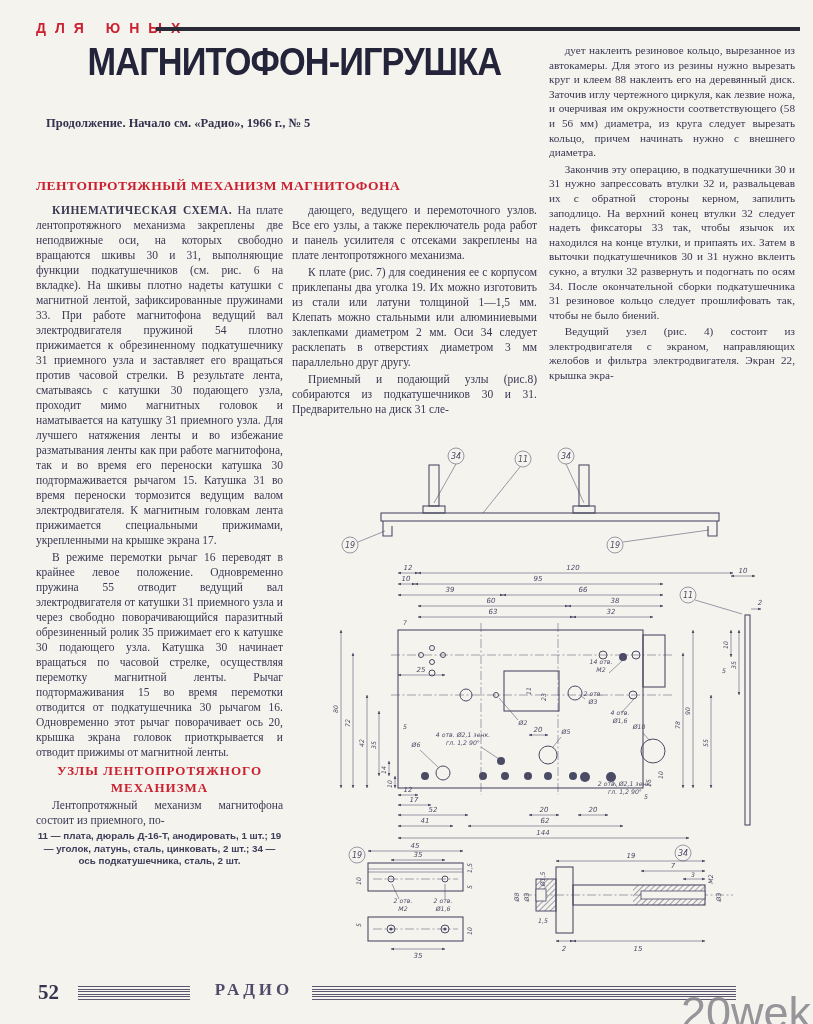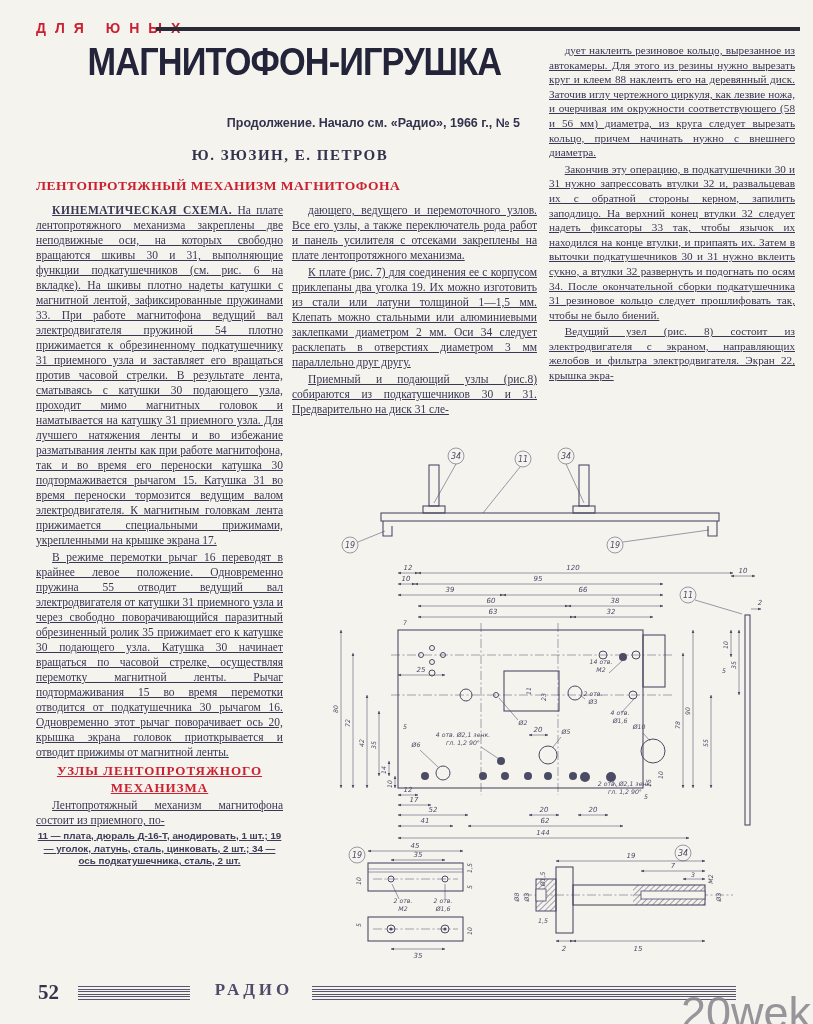--- a/index.html
+++ b/index.html
@@ -23,34 +23,34 @@
     font-size:14px;color:var(--red);letter-spacing:9px;white-space:nowrap;
   }
   .kicker-rule{position:absolute;left:156px;top:27px;width:644px;height:4px;background:#2b2b38;}
   .title{
     position:absolute;left:60px;top:40px;width:460px;text-align:center;
     font-family:"Liberation Sans",sans-serif;font-weight:bold;
     font-size:39px;color:var(--ink-strong);letter-spacing:-1px;
     transform:scaleX(.88);transform-origin:center;white-space:nowrap;
   }
   .subtitle{
-    position:absolute;left:60px;top:116px;width:460px;text-align:right;
-    font-family:Liberation Sans, sans-serif;font-weight:bold;font-size:12.5px;color:#33334e;
+    position:absolute;left:46px;top:116px;width:460px;text-align:left;
+    font-family:Liberation Serif, serif;font-weight:bold;font-size:12.5px;color:#33334e;
   }
   .authors{
     position:absolute;left:60px;top:147px;width:460px;text-align:center;
     font-size:15px;font-weight:bold;letter-spacing:1.5px;color:#33334e;
   }
   .section-heading{
     position:absolute;left:36px;top:178px;width:500px;
     font-weight:bold;font-size:13.5px;color:var(--red);letter-spacing:.5px;
   }
   
   .col{position:absolute;text-align:justify;}
-  .col p{margin:0 0 2px 0;text-indent:1.4em;text-decoration:underline;}
+  .col p{margin:0 0 2px 0;text-indent:1.4em;}
   .col .lead{font-weight:bold;letter-spacing:.5px;}
   .col1{left:36px;top:203px;width:247px;font-size:11.5px;line-height:15px;}
   .col2{left:292px;top:203px;width:245px;font-size:11.5px;line-height:15px;}
   .col3{left:549px;top:43px;width:246px;font-size:11.2px;line-height:14.6px;}
   .col-heading{
     margin:14px 0 8px 0;text-align:center;text-indent:0!important;
     font-weight:bold;color:var(--red);font-size:13px;letter-spacing:1px;line-height:17px;
   }
   .fig-caption{
     margin-top:10px;text-align:center;text-indent:0!important;
@@ -102,41 +102,40 @@
 </style>
 </head>
 <body>
 
 <div class="page">
 
   <div class="kicker">ДЛЯ ЮНЫХ</div>
   <div class="kicker-rule"></div>
   <div class="title">МАГНИТОФОН-ИГРУШКА</div>
   <div class="subtitle">Продолжение. Начало см. «Радио», 1966 г., № 5</div>
-  <div class="authors">Ю. ЗЮЗИН, Е. ПЕТРОВ</div>
   <div class="section-heading">ЛЕНТОПРОТЯЖНЫЙ МЕХАНИЗМ МАГНИТОФОНА</div>
 
   <div class="col col1">
     <p><span class="lead">КИНЕМАТИЧЕСКАЯ СХЕМА.</span> <span>На плате лентопротяжного механизма закреплены две неподвижные оси, на которых свободно вращаются шкивы 30 и 31, выполняющие функции подкатушечников (см. рис. 6 на вкладке). На шкивы плотно надеты катушки с магнитной лентой, зафиксированные пружинами 33. При работе магнитофона ведущий вал электродвигателя пружиной 54 плотно прижимается к обрезиненному подкатушечнику 31 приемного узла и заставляет его вращаться против часовой стрелки. В результате лента, сматываясь с катушки 30 подающего узла, проходит мимо магнитных головок и наматывается на катушку 31 приемного узла. Для лучшего натяжения ленты и во избежание разматывания ленты как при работе магнитофона, так и во время его переноски катушка 30 подтормаживается рычагом 15. Катушка 31 во время переноски тормозится ведущим валом электродвигателя. К магнитным головкам лента прижимается специальными прижимами, укрепленными на крышке экрана 17.</span></p>
     <p>В режиме перемотки рычаг 16 переводят в крайнее левое положение. Одновременно пружина 55 отводит ведущий вал электродвигателя от катушки 31 приемного узла и через свободно поворачивающийся паразитный обрезиненный ролик 35 прижимает его к катушке 30 подающего узла. Катушка 30 начинает вращаться по часовой стрелке, осуществляя перемотку магнитной ленты. Рычаг подтормаживания 15 во время перемотки отводится от подкатушечника 30 рычагом 16. Одновременно этот рычаг поворачивает ось 20, крышка экрана головок приоткрывается и отводит прижимы от магнитной ленты.</p>
     <p class="col-heading">УЗЛЫ ЛЕНТОПРОТЯЖНОГО МЕХАНИЗМА</p>
     <p>Лентопротяжный механизм магнитофона состоит из приемного, по-</p>
     <p class="fig-note">11 — плата, дюраль Д-16-Т, анодировать, 1 шт.; 19 — уголок, латунь, сталь, цинковать, 2 шт.; 34 — ось подкатушечника, сталь, 2 шт.</p>
   </div>
 
   <div class="col col2">
     <p>дающего, ведущего и перемоточного узлов. Все его узлы, а также переключатель рода работ и панель усилителя с отсеками закреплены на плате лентопротяжного механизма.</p>
     <p>К плате (рис. 7) для соединения ее с корпусом приклепаны два уголка 19. Их можно изготовить из стали или латуни толщиной 1—1,5 мм. Клепать можно стальными или алюминиевыми заклепками диаметром 2 мм. Оси 34 следует расклепать в отверстиях диаметром 3 мм параллельно друг другу.</p>
     <p>Приемный и подающий узлы (рис.8) собираются из подкатушечников 30 и 31. Предварительно на диск 31 сле-</p>
   </div>
 
   <div class="col col3">
     <p>дует наклеить резиновое кольцо, вырезанное из автокамеры. Для этого из резины нужно вырезать круг и клеем 88 наклеить его на деревянный диск. Заточив иглу чертежного циркуля, как лезвие ножа, и очерчивая им окружности соответствующего (58 и 56 мм) диаметра, из круга следует вырезать кольцо, причем начинать нужно с внешнего диаметра.</p>
     <p>Закончив эту операцию, в подкатушечники 30 и 31 нужно запрессовать втулки 32 и, развальцевав их с обратной стороны керном, запилить заподлицо. На верхний конец втулки 32 следует надеть фиксаторы 33 так, чтобы язычок их находился на конце втулки, и припаять их. Затем в выточки подкатушечников 30 и 31 нужно вклеить сукно, а втулки 32 развернуть и подогнать по осям 34. После окончательной сборки подкатушечника 31 резиновое кольцо следует прошлифовать так, чтобы не было биений.</p>
-    <p>Ведущий узел (рис. 8) состоит из электродвигателя с экраном, направляющих желобов и фильтра электродвигателя. Экран 22, крышка экра-</p>
+    <p>Ведущий узел (рис. 4) состоит из электродвигателя с экраном, направляющих желобов и фильтра электродвигателя. Экран 22, крышка экра-</p>
   </div>
 
   <div class="figure">
   <svg viewBox="0 0 472 528" width="472" height="528">
     <defs>
       <marker id="ar" viewBox="0 0 10 10" refX="9" refY="5" markerWidth="6" markerHeight="6" orient="auto-start-reverse">
         <path d="M0,1 L10,5 L0,9 z" fill="#4b4b66"></path>
       </marker>
       <pattern id="hatch" width="4" height="4" patternTransform="rotate(45)" patternUnits="userSpaceOnUse">
         <line x1="0" y1="0" x2="0" y2="4" stroke="#4b4b66" stroke-width="1"></line>

